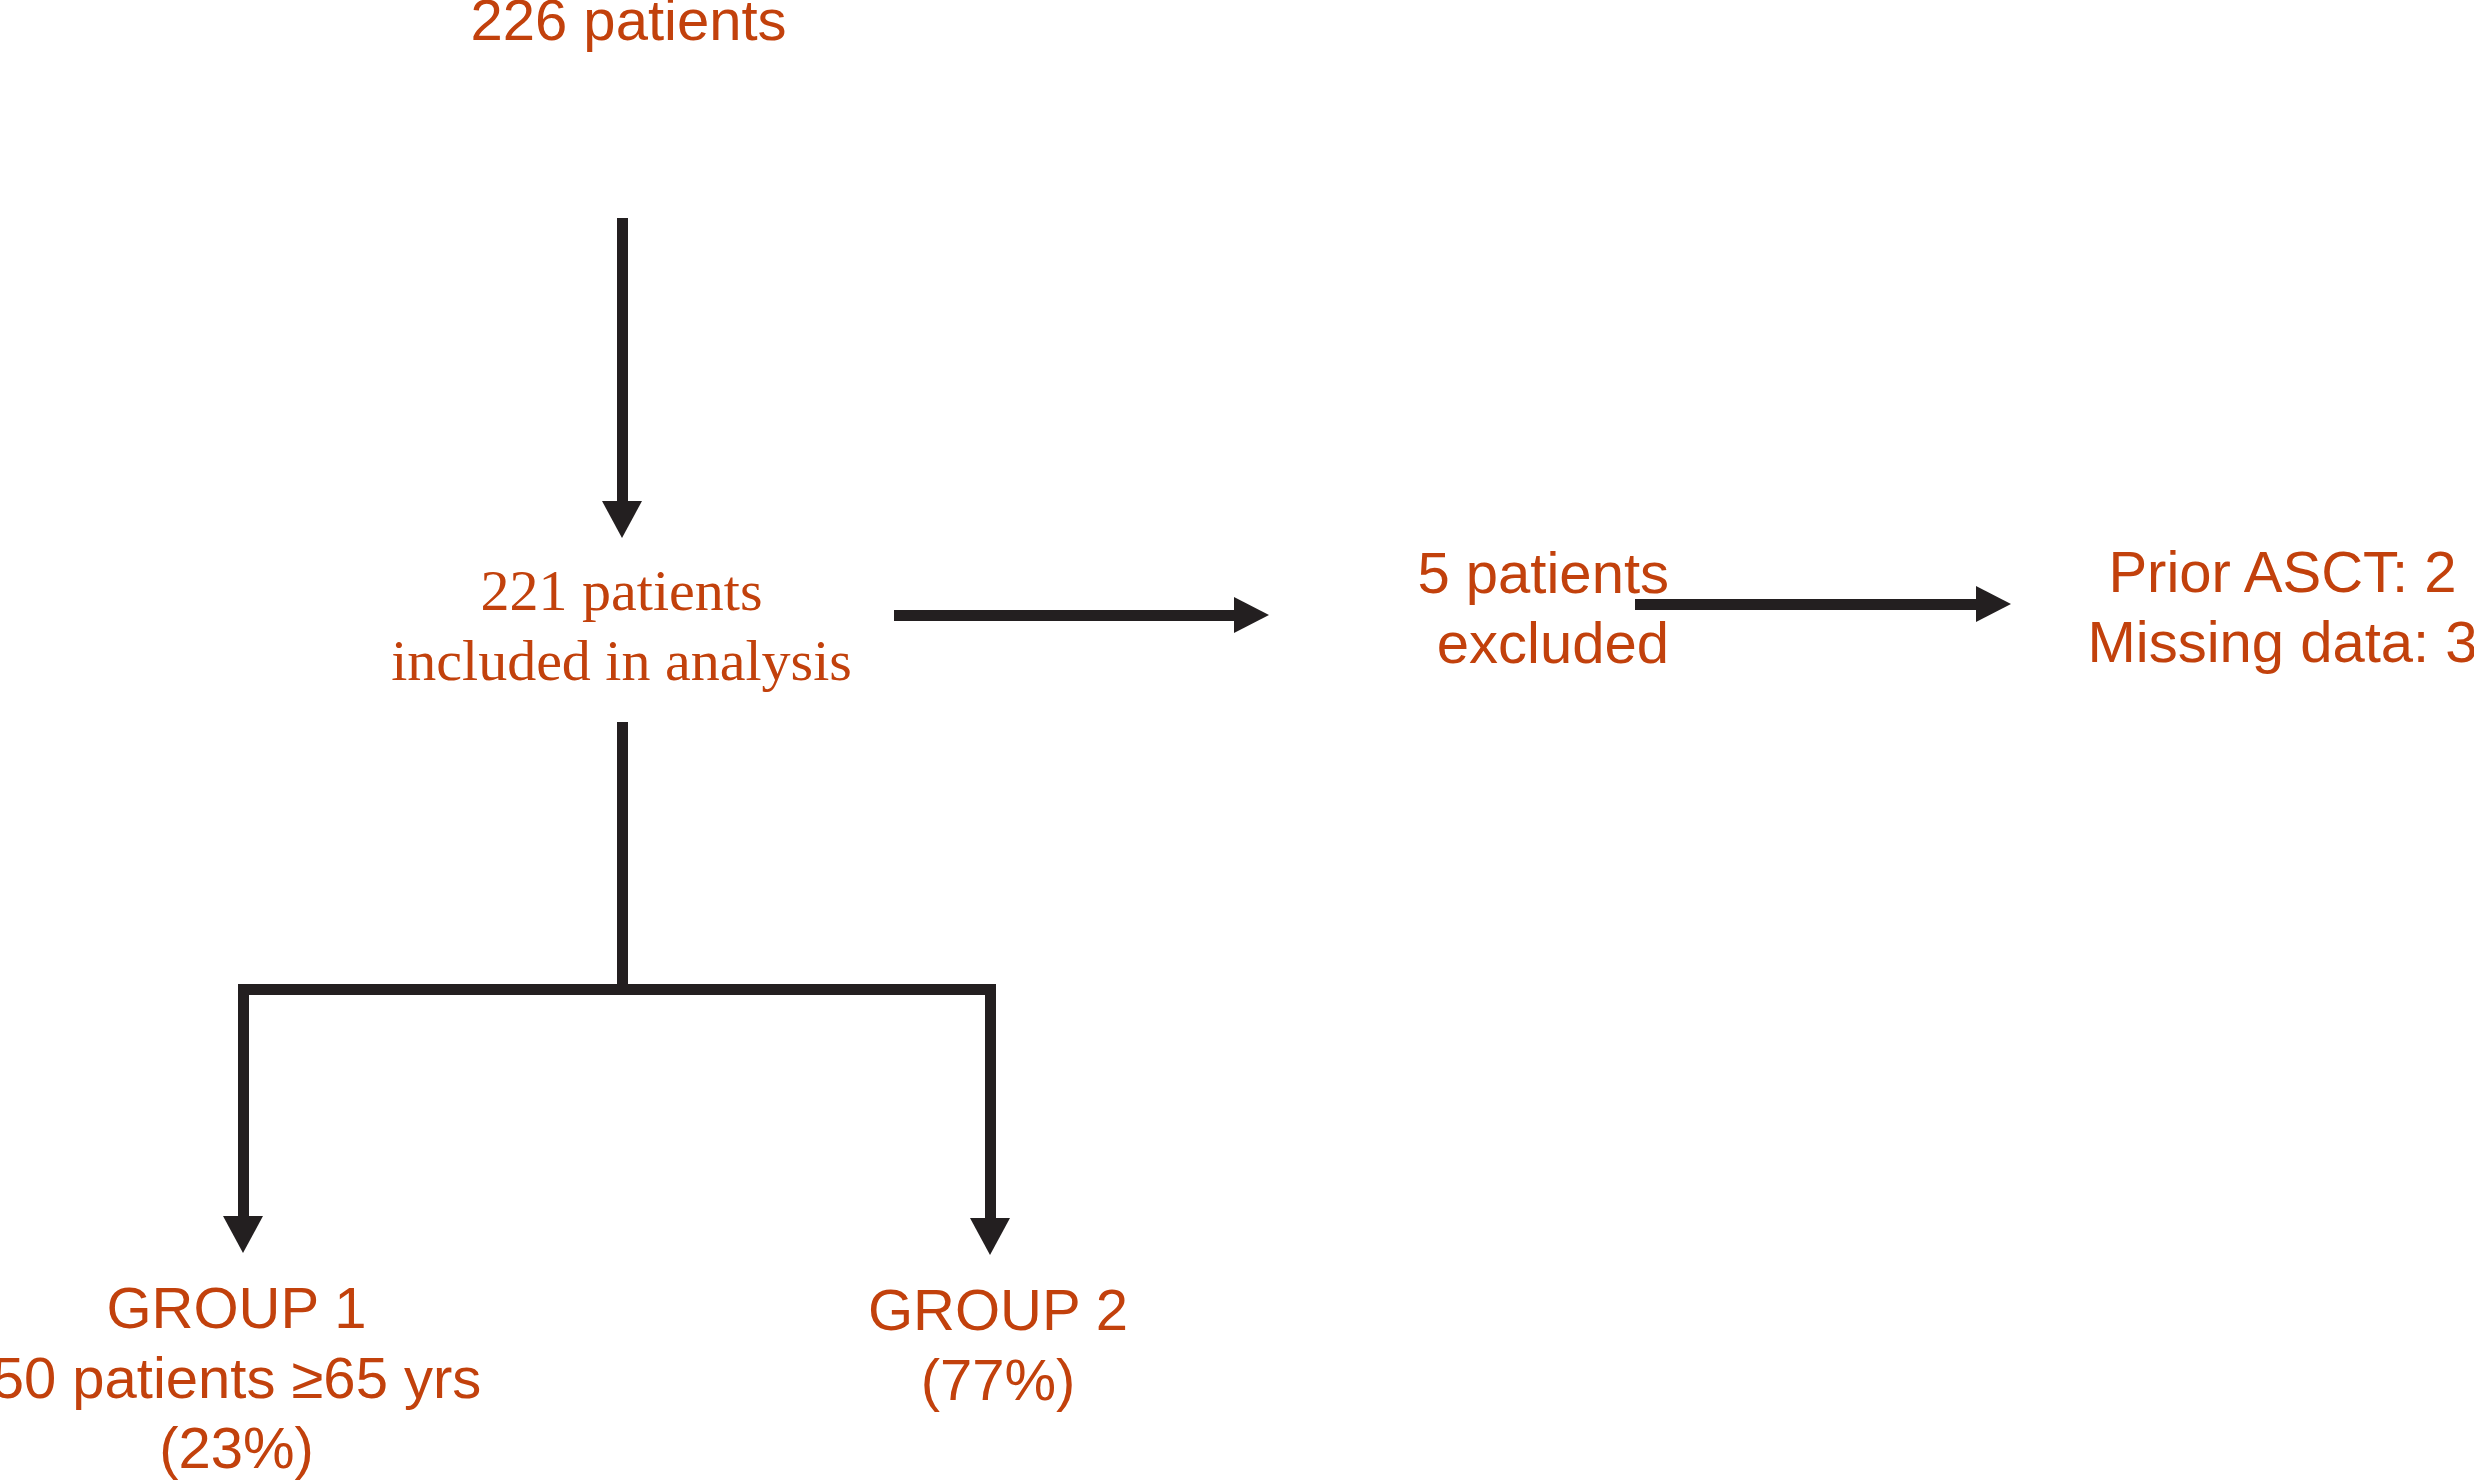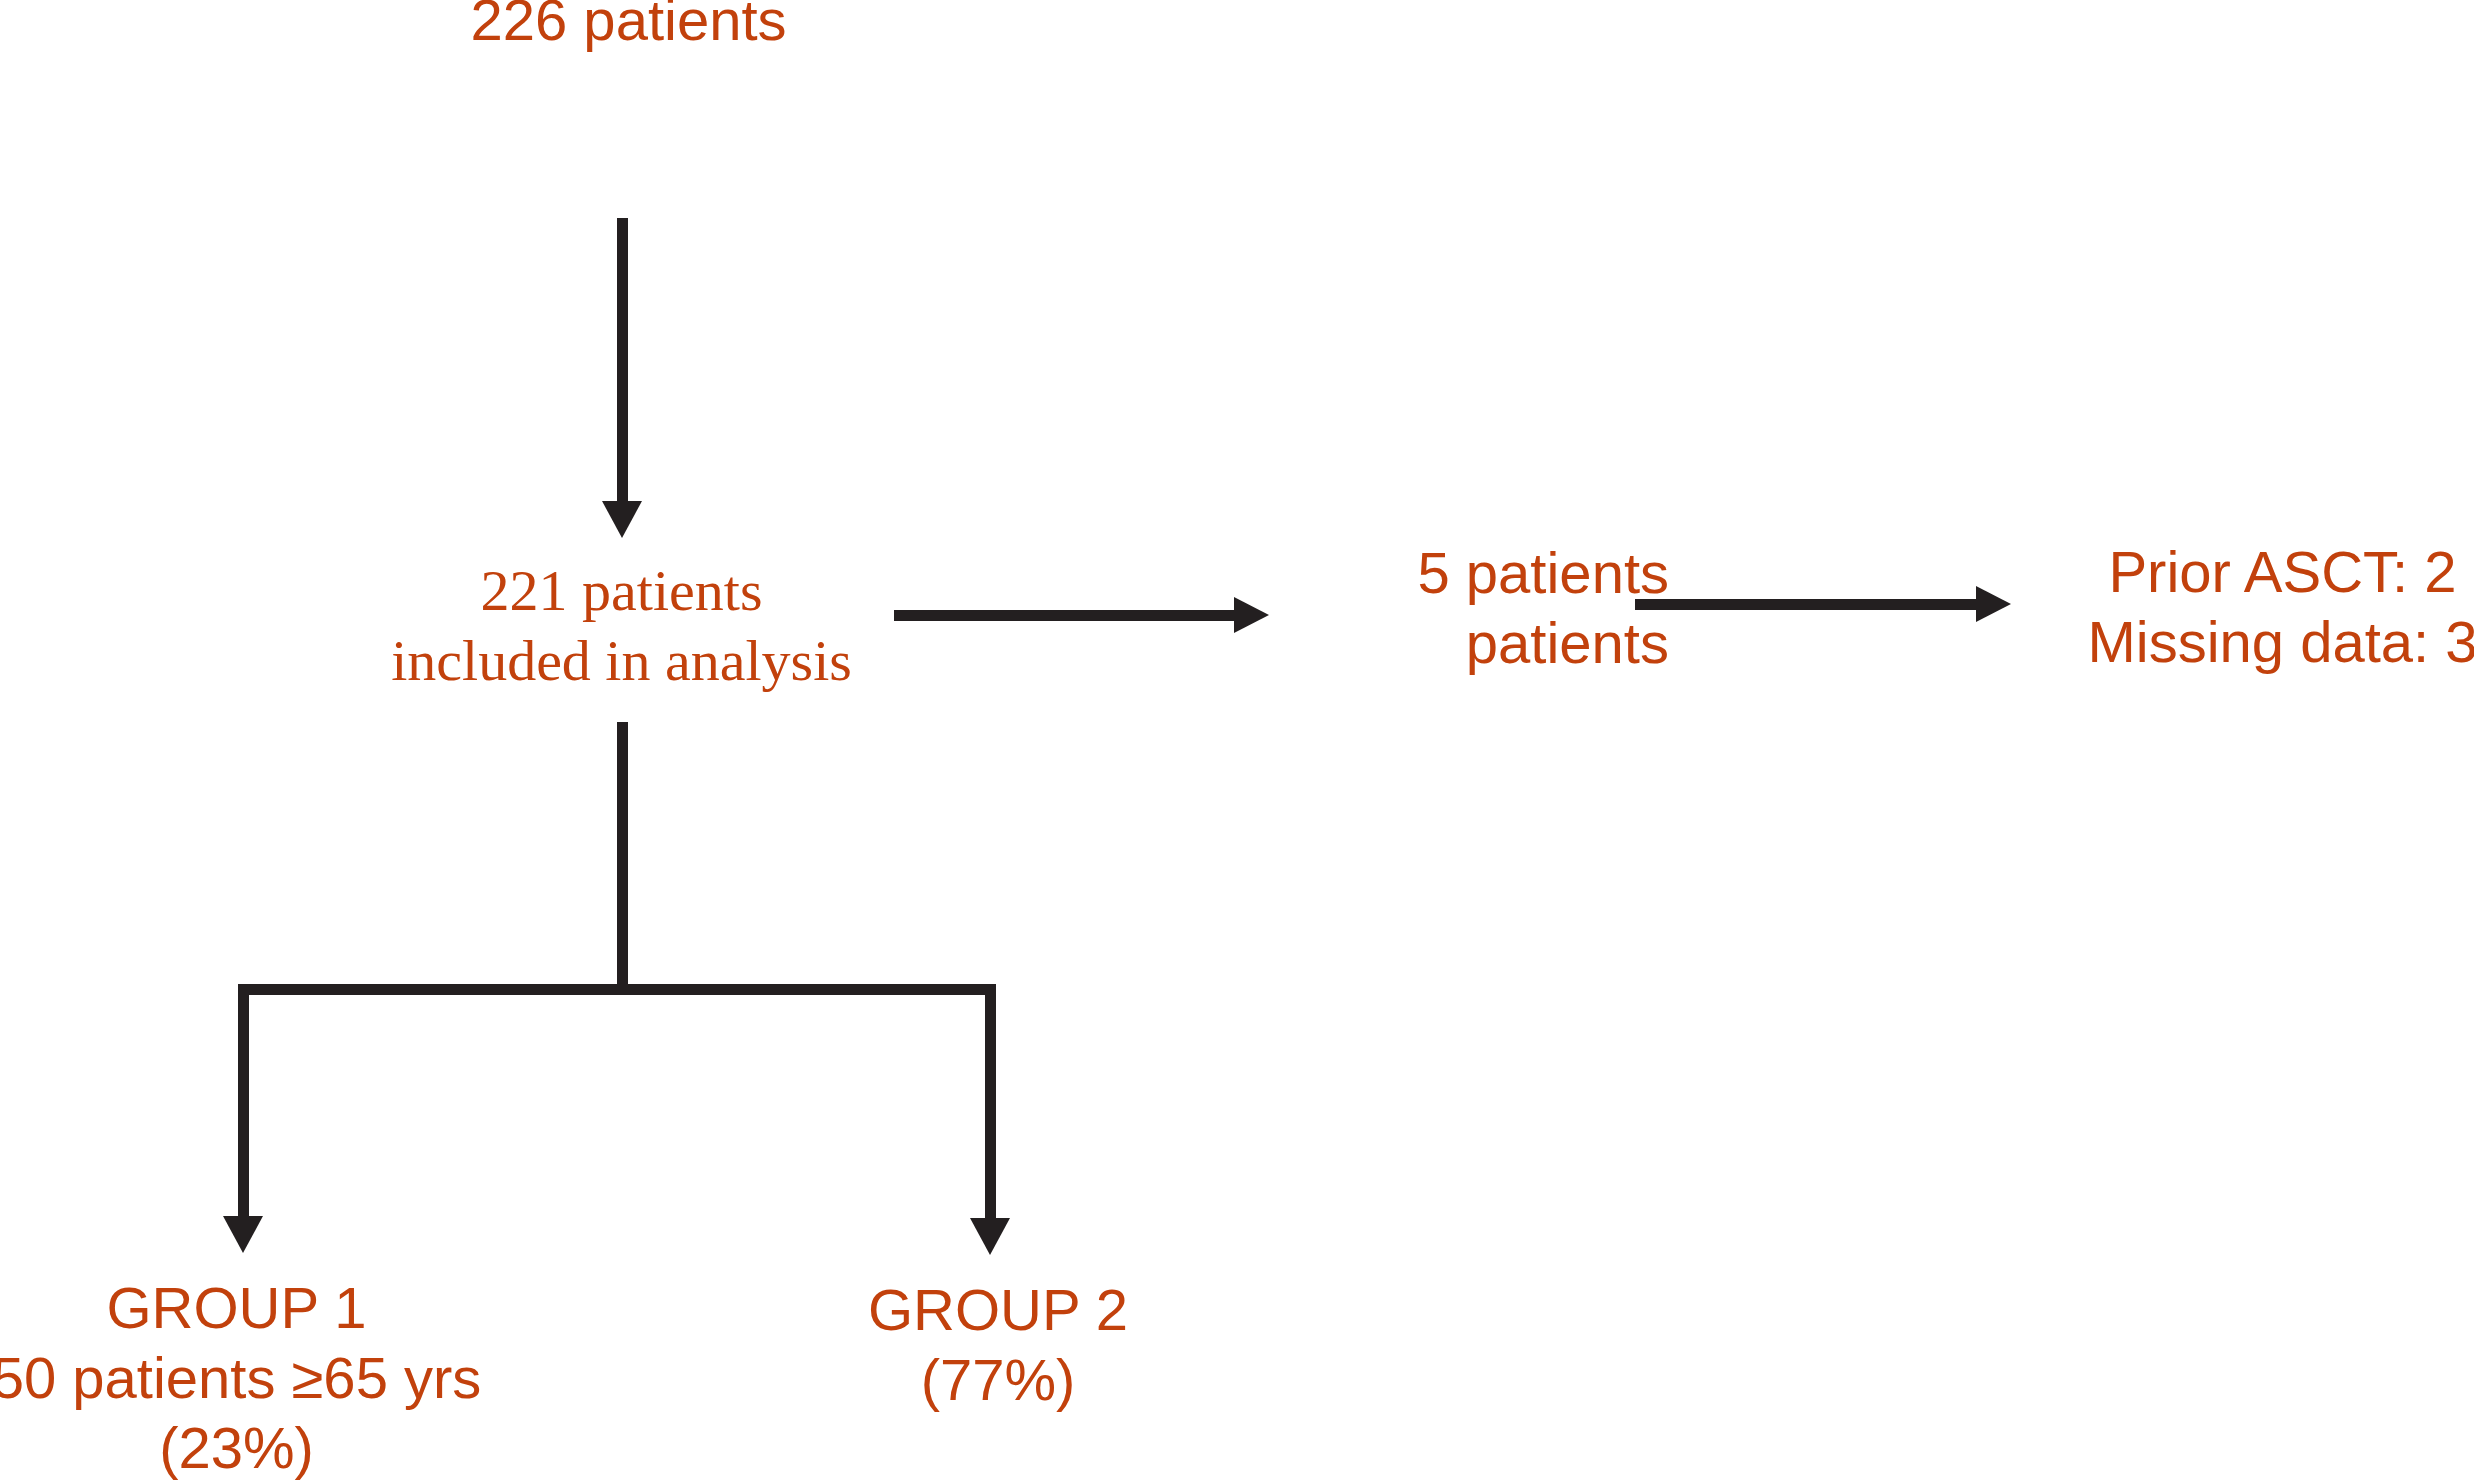--- a/index.html
+++ b/index.html
@@ -77,21 +77,21 @@
     <div>included in analysis</div>
   </div>
 
   <div>
     <div class="shaft-h" style="left:894px; top:610px; width:342px;"></div>
     <div class="head-right" style="left:1234px; top:597px;"></div>
   </div>
 
   <div class="node node-excluded">
     <div>5 patients</div>
-    <div>patients</div>
+    <div>excluded</div>
   </div>
 
   <div>
     <div class="shaft-h" style="left:1635px; top:599px; width:342px;"></div>
     <div class="head-right" style="left:1976px; top:586px;"></div>
   </div>
 
   <div class="node node-reasons">
     <div>Prior ASCT: 2</div>
     <div>Missing data: 3</div>

